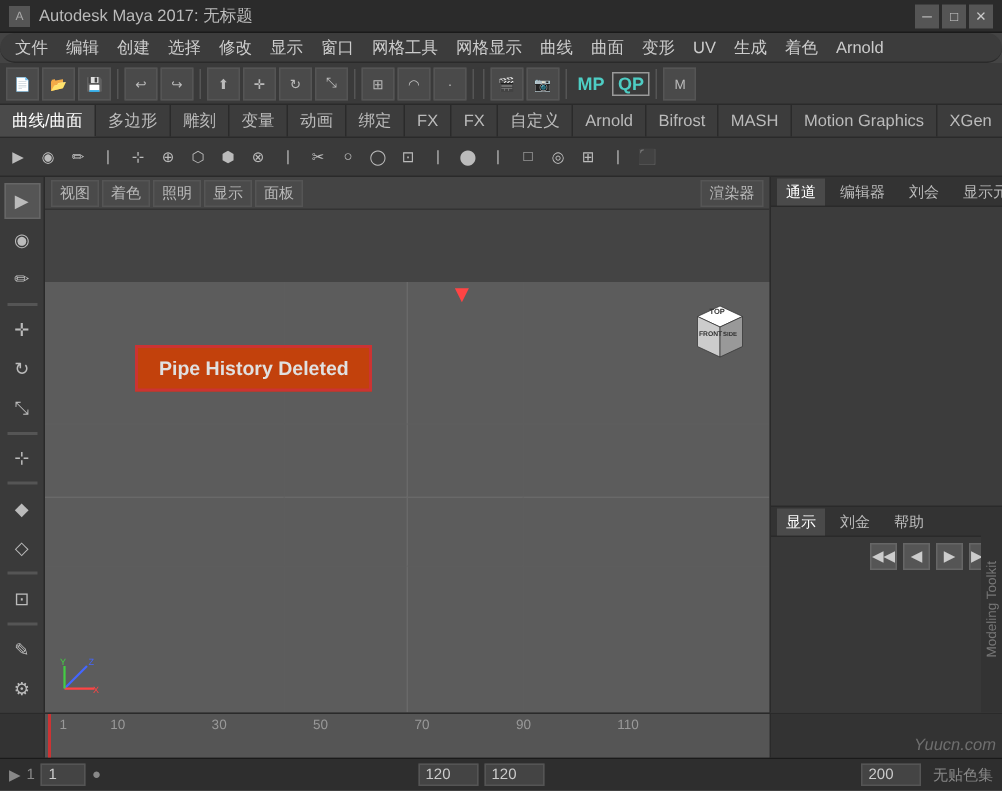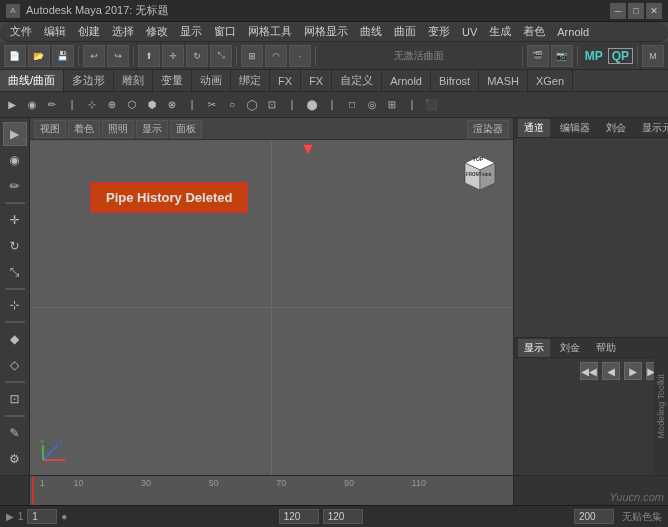--- a/index.html
+++ b/index.html
@@ -297,20 +297,21 @@
     #content-area {
       display: flex;
       height: 357px;
     }
 
     #viewport-wrapper {
       flex: 1;
       display: flex;
       flex-direction: column;
       overflow: hidden;
+      gap: 48px;
     }
 
     #right-side {
       width: 155px;
       background: #3a3a3a;
       border-left: 1px solid #2a2a2a;
       display: flex;
       flex-direction: column;
     }
 
@@ -417,21 +418,20 @@
     <div class="tb-sep"></div>
     <div class="tb-btn">⬆</div>
     <div class="tb-btn">✛</div>
     <div class="tb-btn">↻</div>
     <div class="tb-btn">⤡</div>
     <div class="tb-sep"></div>
     <div class="tb-btn">⊞</div>
     <div class="tb-btn">◠</div>
     <div class="tb-btn">·</div>
     <div class="tb-sep"></div>
-    <span style="flex:1; font-size:10px; color:#888; text-align:center;">无激活曲面</span>
     <div class="tb-sep"></div>
     <div class="tb-btn">🎬</div>
     <div class="tb-btn">📷</div>
     <div class="tb-sep"></div>
     <span class="mp-label">MP</span>
     <span class="qp-label">QP</span>
     <div class="tb-sep"></div>
     <div class="tb-btn">M</div>
   </div>
 
@@ -441,20 +441,21 @@
     <div class="mode-tab">雕刻</div>
     <div class="mode-tab">变量</div>
     <div class="mode-tab">动画</div>
     <div class="mode-tab">绑定</div>
     <div class="mode-tab">FX</div>
     <div class="mode-tab">FX</div>
     <div class="mode-tab">自定义</div>
     <div class="mode-tab">Arnold</div>
     <div class="mode-tab">Bifrost</div>
     <div class="mode-tab">MASH</div>
+    <div class="mode-tab">Motion Graphics</div>
     <div class="mode-tab">XGen</div>
   </div>
 
   <div id="icon-toolbar">
     <div class="icon-tb-btn">▶</div>
     <div class="icon-tb-btn">◉</div>
     <div class="icon-tb-btn">✏</div>
     <div class="icon-tb-btn">|</div>
     <div class="icon-tb-btn">⊹</div>
     <div class="icon-tb-btn">⊕</div>

